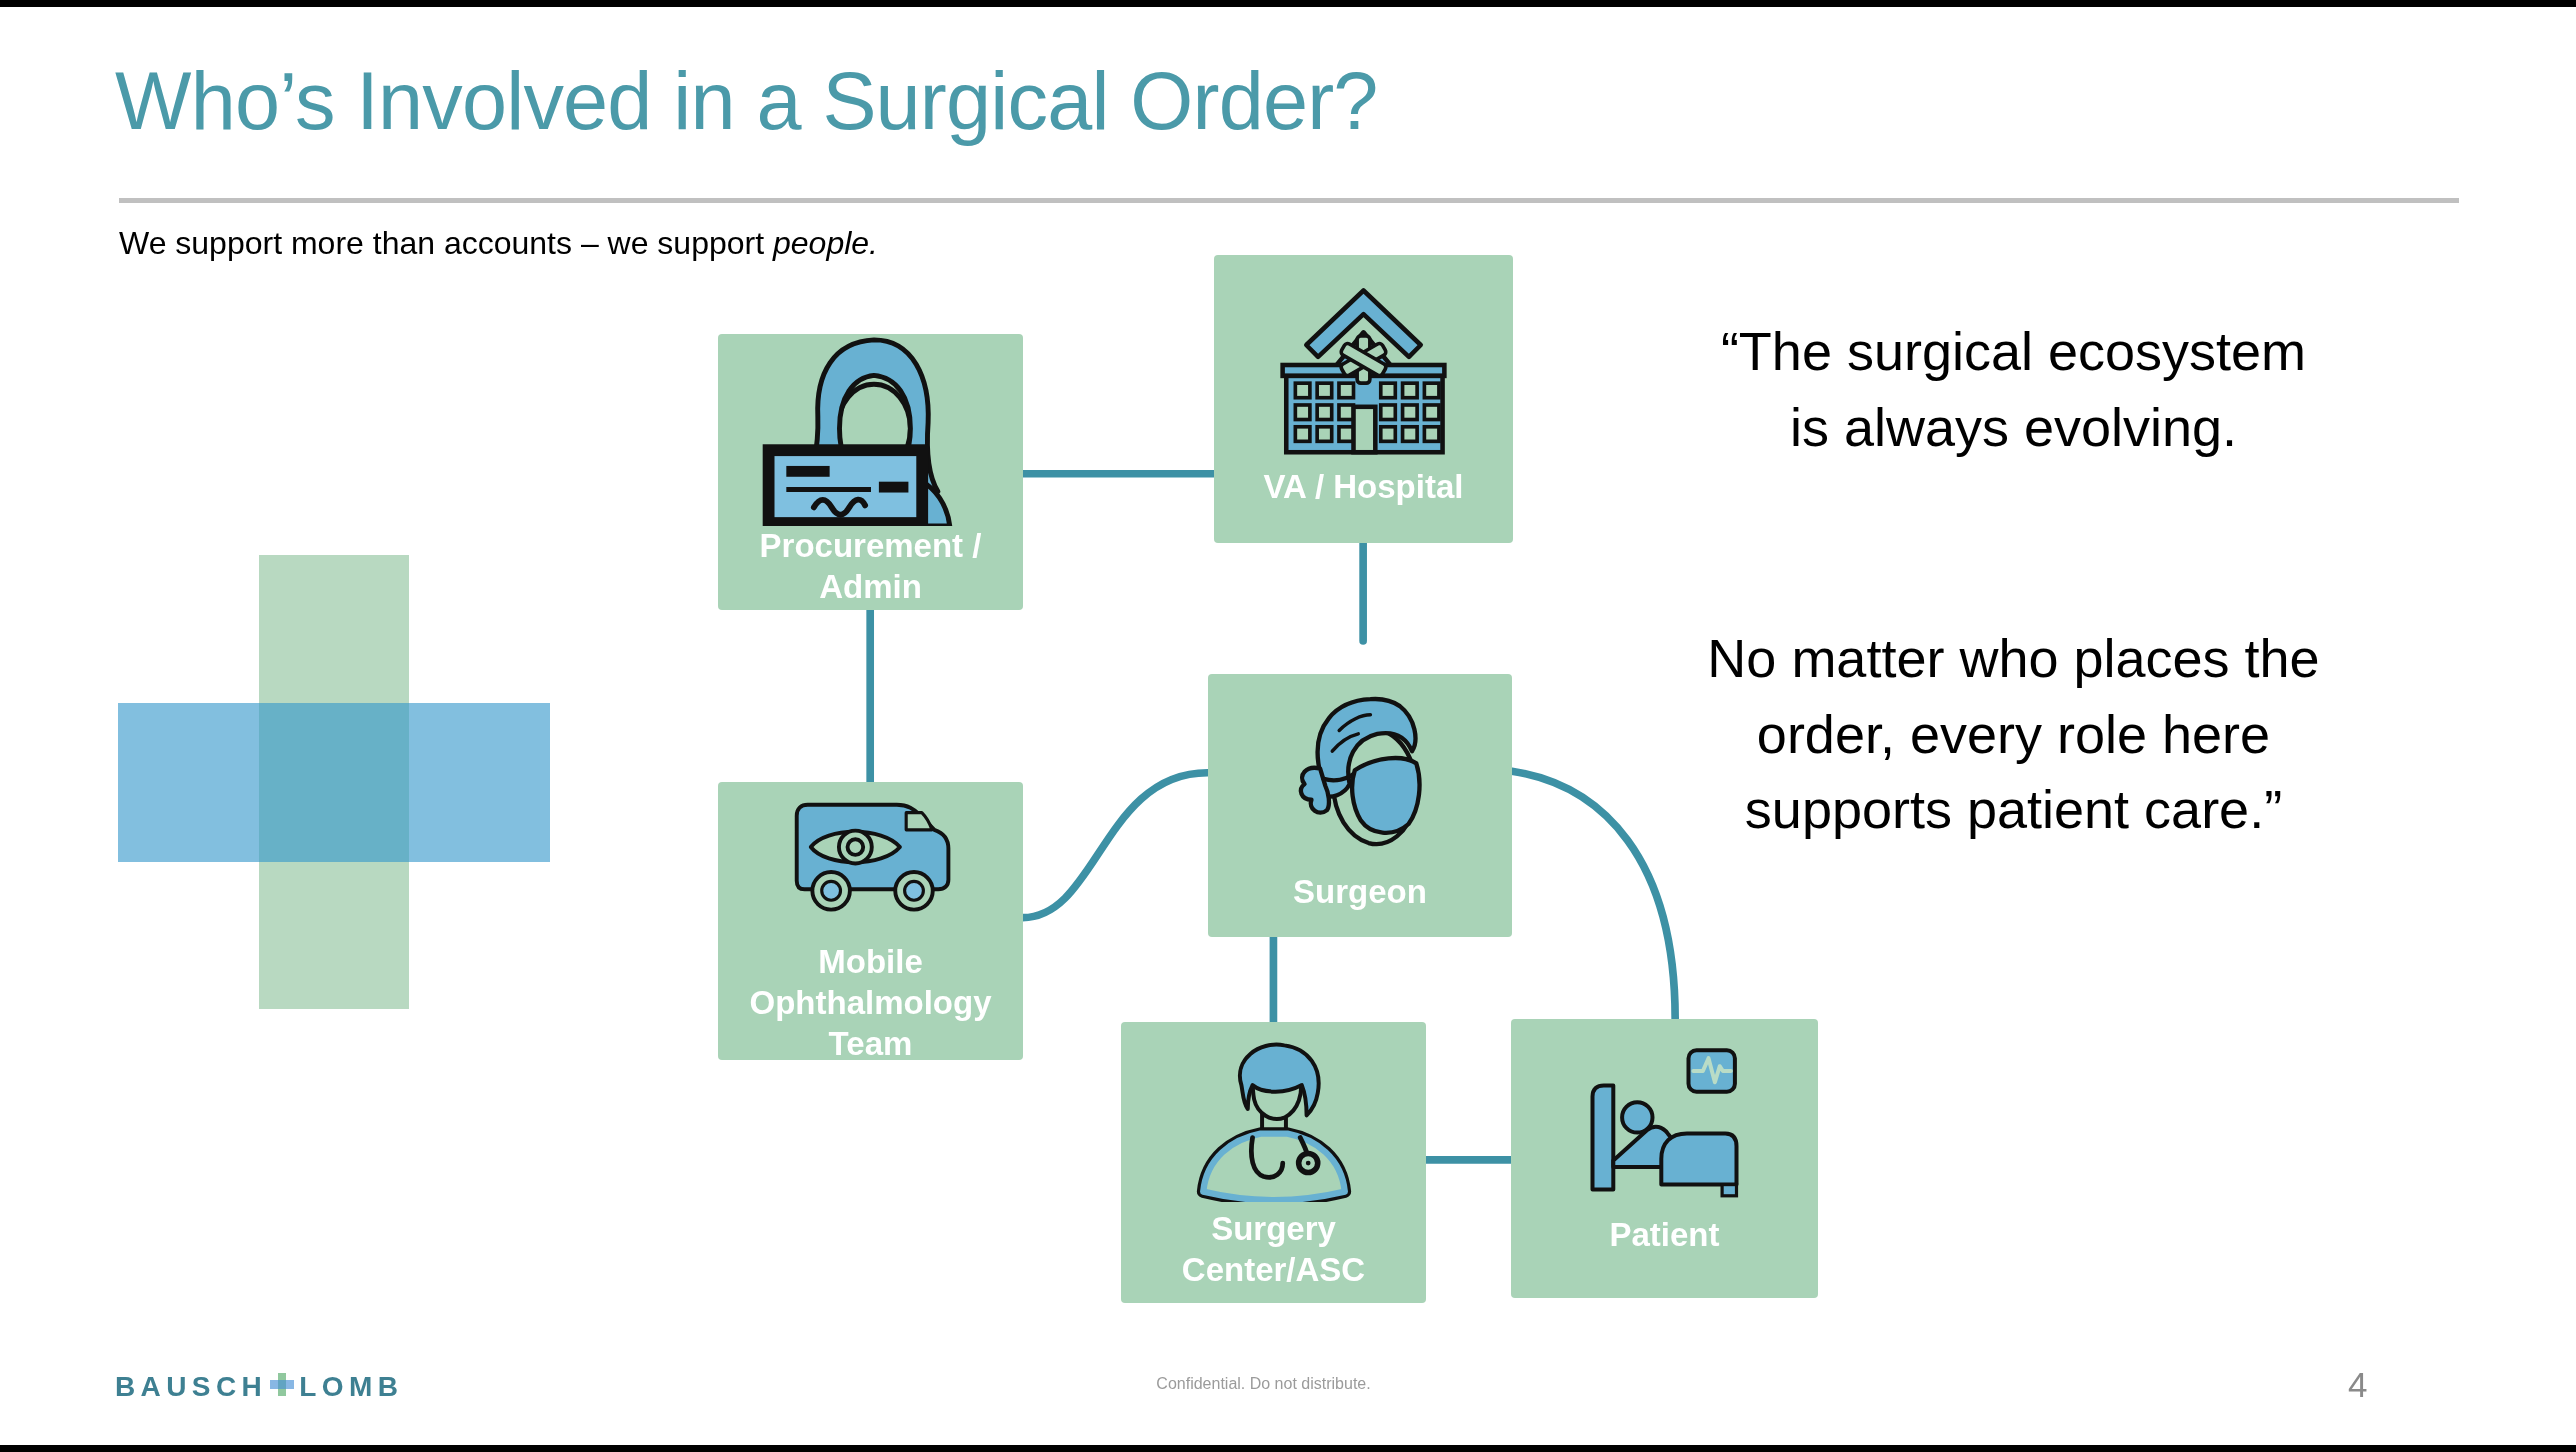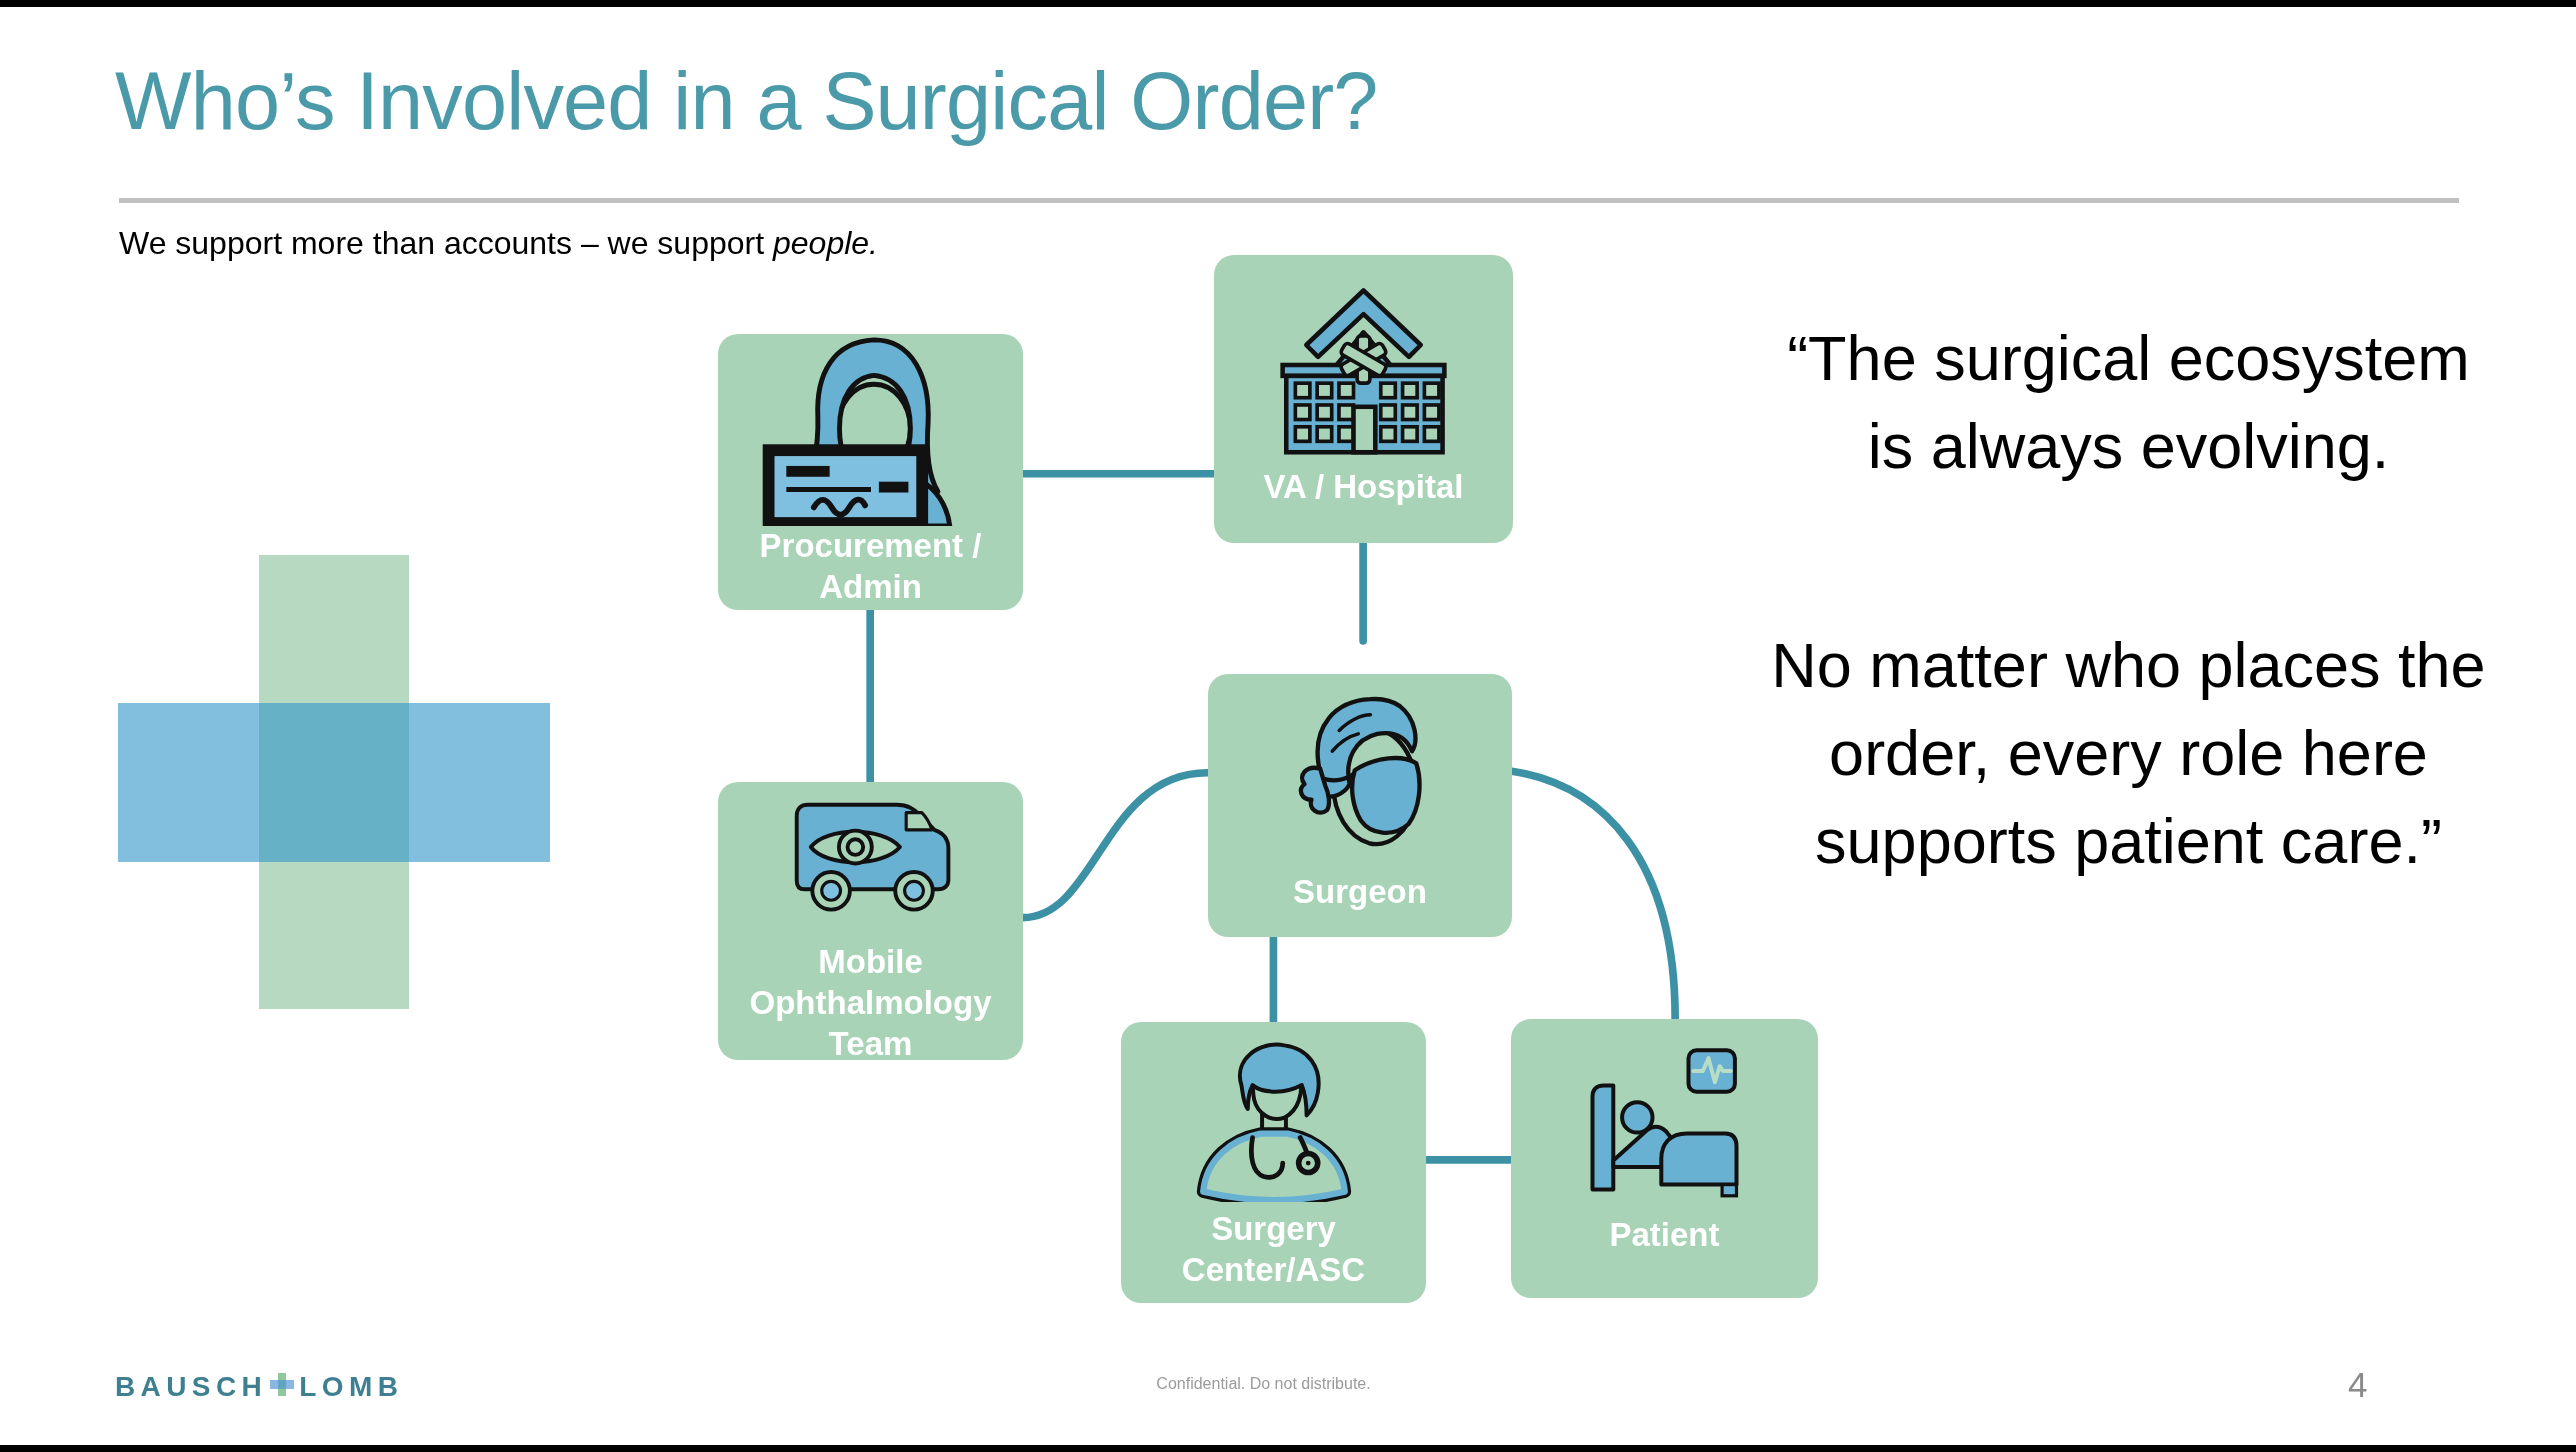--- a/index.html
+++ b/index.html
@@ -33,21 +33,21 @@
     position:absolute;left:118px;top:703px;width:432px;height:159px;
     background:rgba(53,152,203,0.62);z-index:0;
   }
 
   
   #connector-layer{position:absolute;left:0;top:0;z-index:1;}
   .connector{stroke:#3d91a5;stroke-width:10;fill:none;stroke-linecap:round;}
 
   
   .node{
-    position:absolute;background:#a9d3b7;border-radius:20px;z-index:2;
+    position:absolute;background:#a9d3b7;border-radius:4px;z-index:2;
     display:flex;flex-direction:column;align-items:center;
   }
   #node-procurement-admin{left:718px;top:334px;width:305px;height:276px;}
   #node-va-hospital{left:1214px;top:255px;width:299px;height:288px;}
   #node-surgeon{left:1208px;top:674px;width:304px;height:263px;}
   #node-mobile-ophthalmology-team{left:718px;top:782px;width:305px;height:278px;}
   #node-surgery-center-asc{left:1121px;top:1022px;width:305px;height:281px;}
   #node-patient{left:1511px;top:1019px;width:307px;height:279px;}
 
   .icon-wrap{flex:1;display:flex;align-items:center;justify-content:center;width:100%;}
@@ -56,22 +56,22 @@
   }
   #node-procurement-admin .node-label{padding-bottom:14px;}
   #node-va-hospital .node-label{padding-bottom:35px;}
   #node-surgeon .node-label{padding-bottom:24.5px;}
   #node-mobile-ophthalmology-team .node-label{padding-bottom:15.3px;margin-top:16px;}
   #node-surgery-center-asc .node-label{padding-bottom:12.3px;}
   #node-patient .node-label{padding-bottom:42px;}
 
   
   .quote{
-    position:absolute;left:1753px;width:751px;text-align:center;
-    font-size:63px;line-height:1.40;color:#000;z-index:1;
+    position:absolute;left:1638px;width:751px;text-align:center;
+    font-size:54px;line-height:1.40;color:#000;z-index:1;
   }
   #quote-1{top:314px;}
   #quote-2{top:621px;}
 
   
   #brand-logo{
     position:absolute;left:115px;top:1371px;z-index:3;
     font-size:28px;font-weight:bold;color:#3e8092;letter-spacing:5.4px;
     display:flex;align-items:flex-start;
   }

